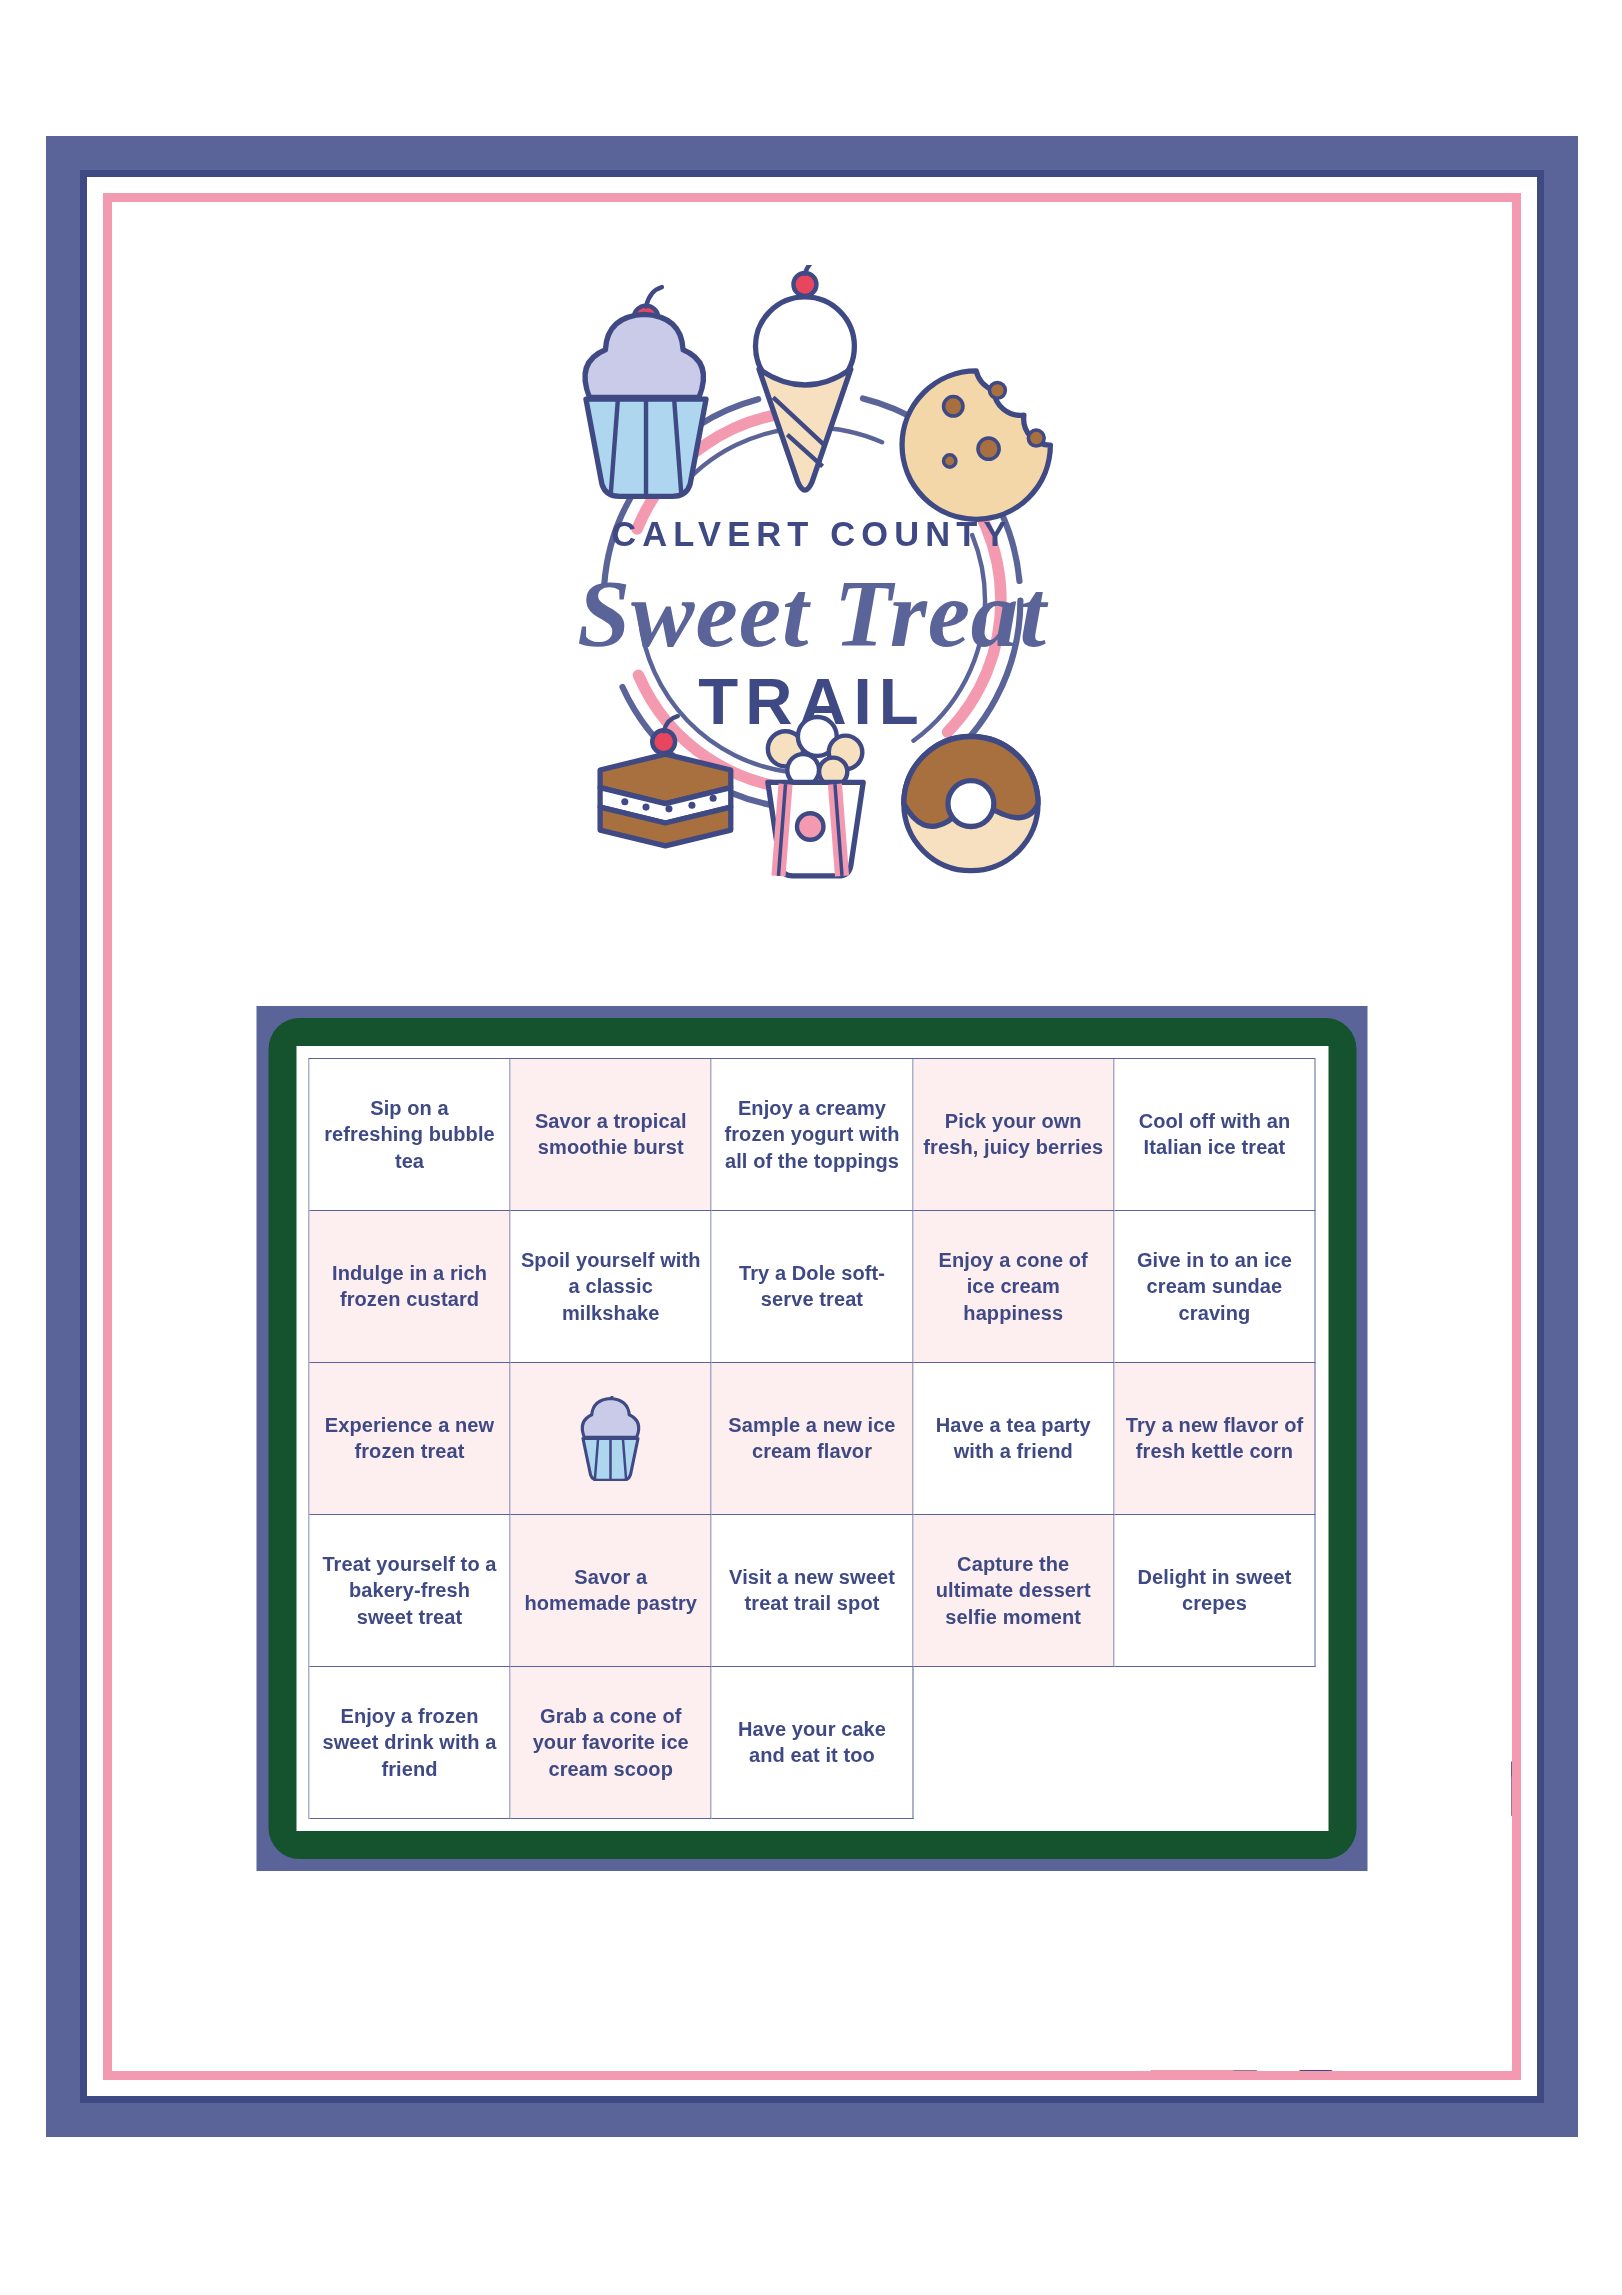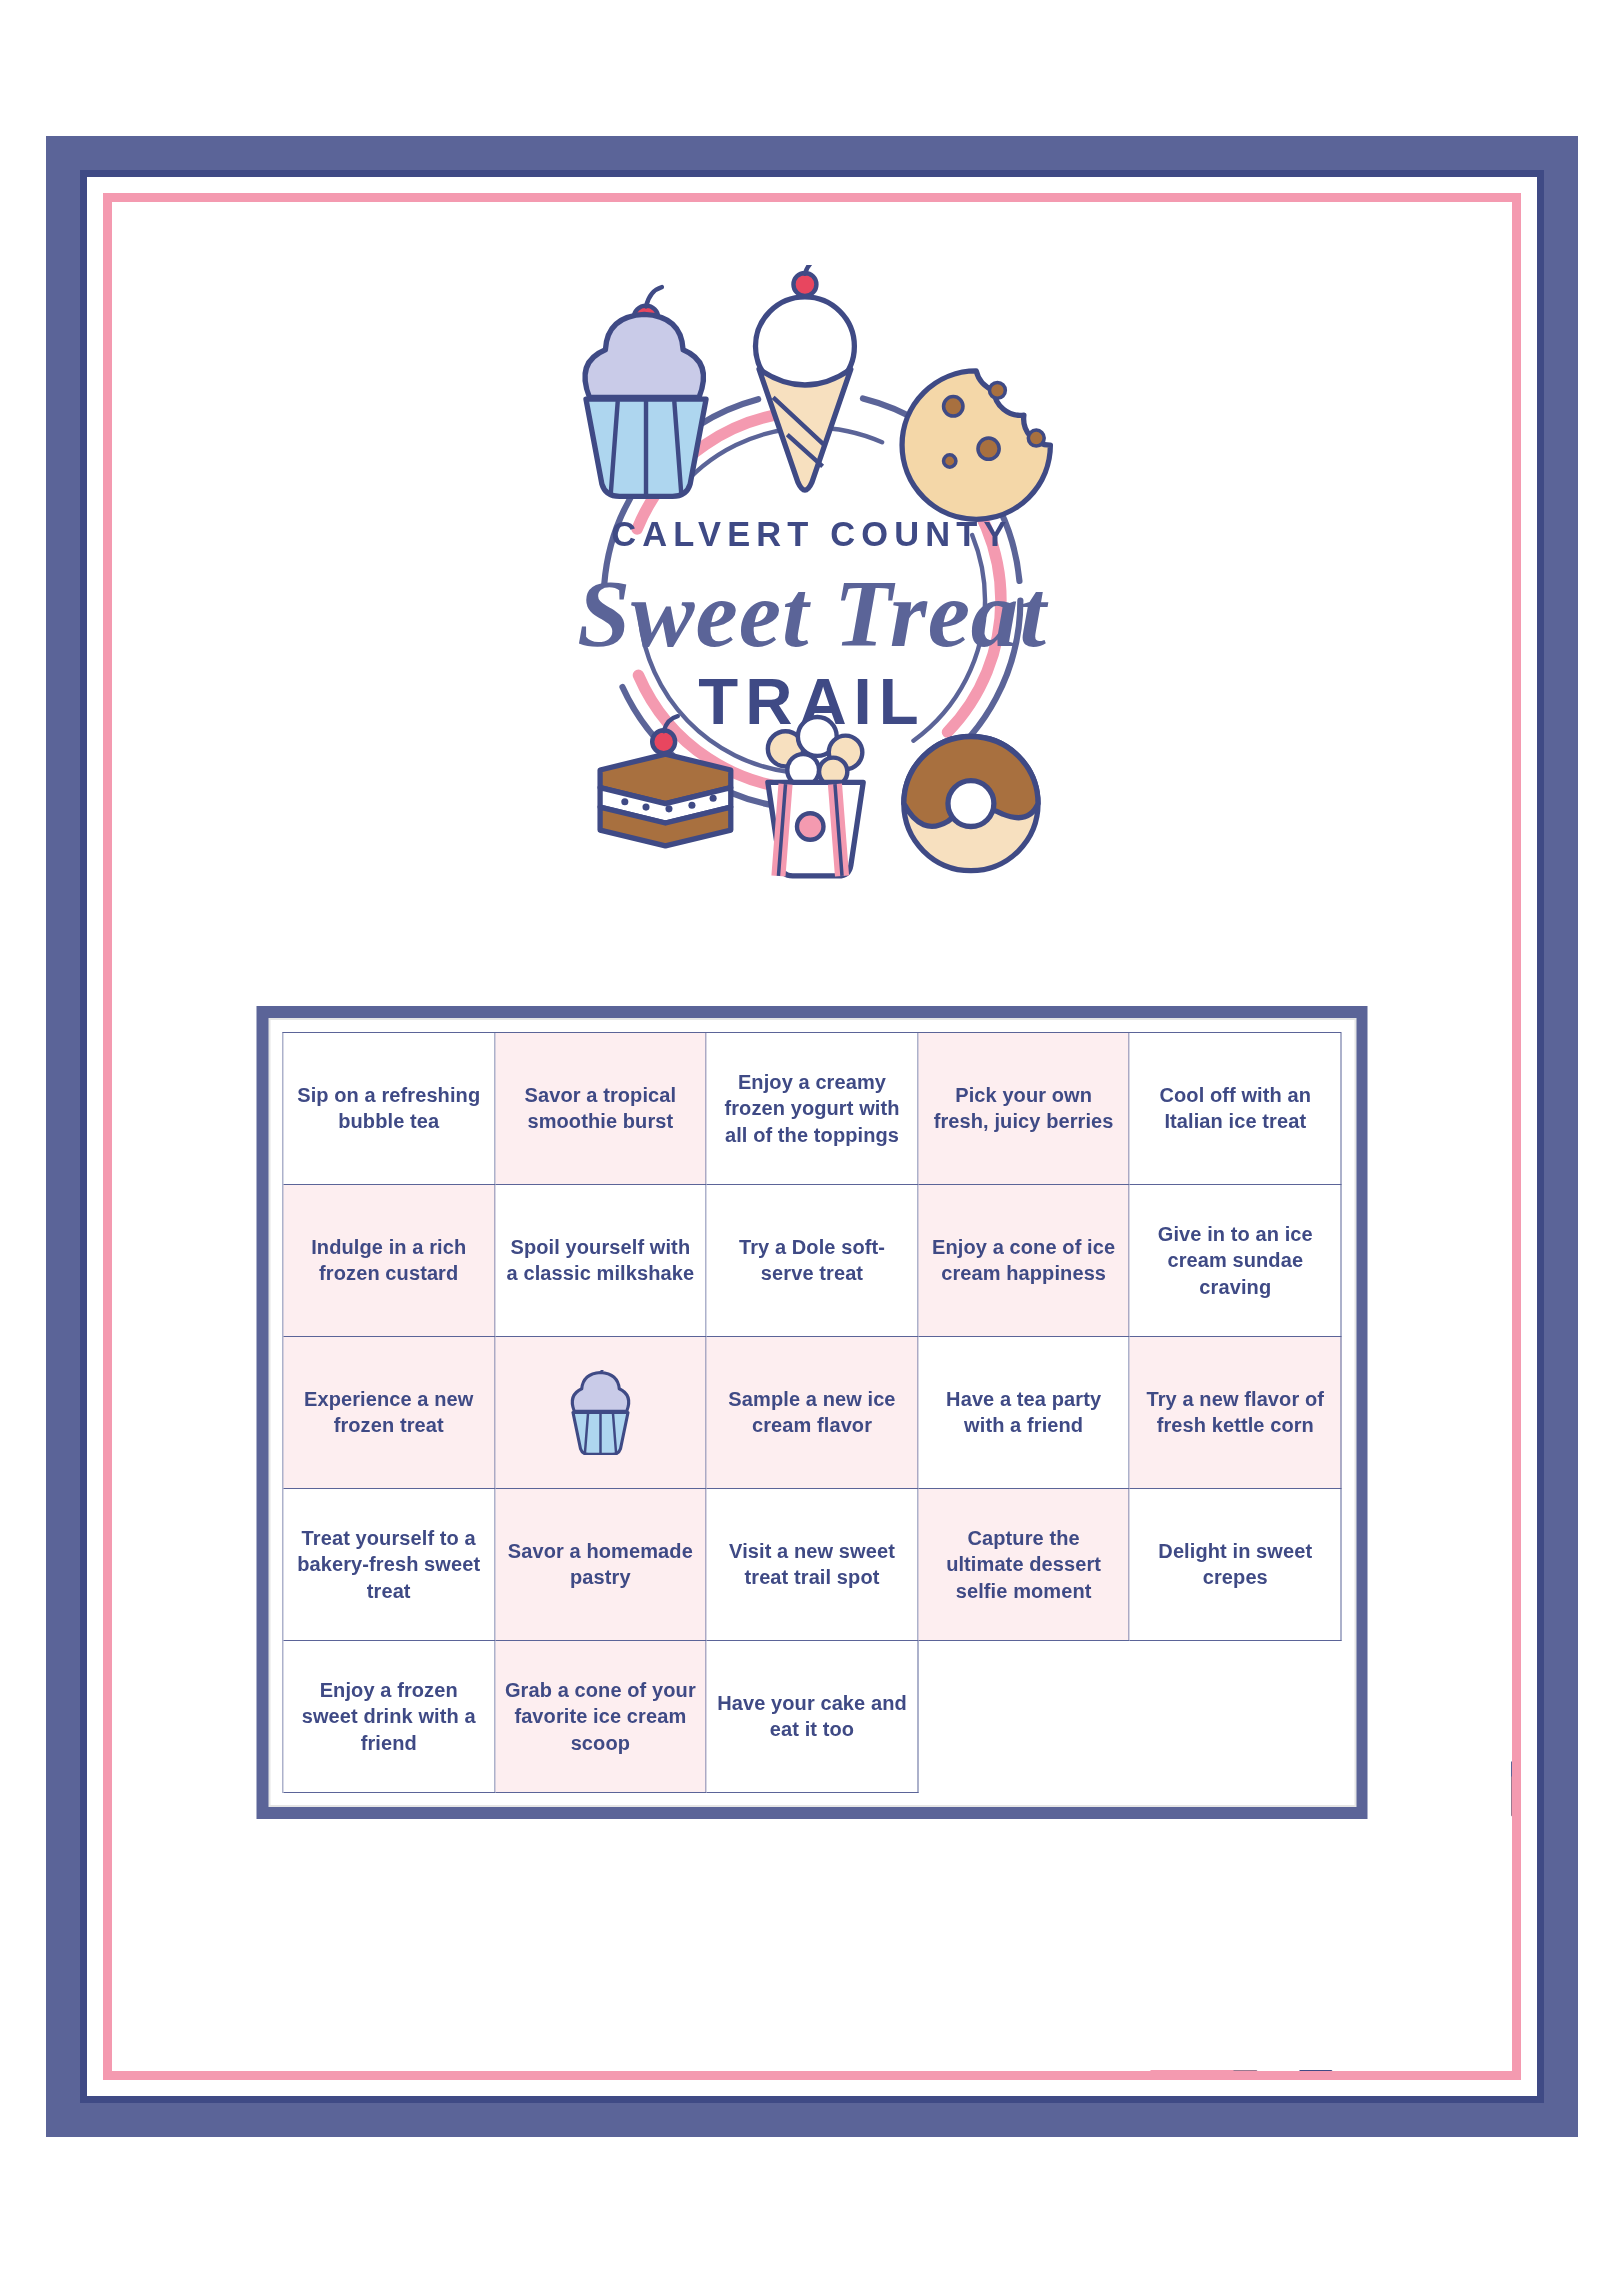--- a/index.html
+++ b/index.html
@@ -94,22 +94,23 @@
     position: absolute;
     left: 50%;
     transform: translateX(-50%);
     top: 803px;
     width: 1111px;
     background: #5b6498;
     padding: 11.5px;
     box-sizing: border-box;
   }
   .card-mid {
-    background: #e5e5e5;
-    padding: 2px;
+    background: #14532d;
+    padding: 28px;
+    border-radius: 31px;
   }
   .card-white {
     background: #ffffff;
     padding: 12.4px;
   }
   .grid {
     display: grid;
     grid-template-columns: repeat(5, 1fr);
     border-top: 1.8px solid #5b6498;
     border-left: 1.8px solid #5b6498;

